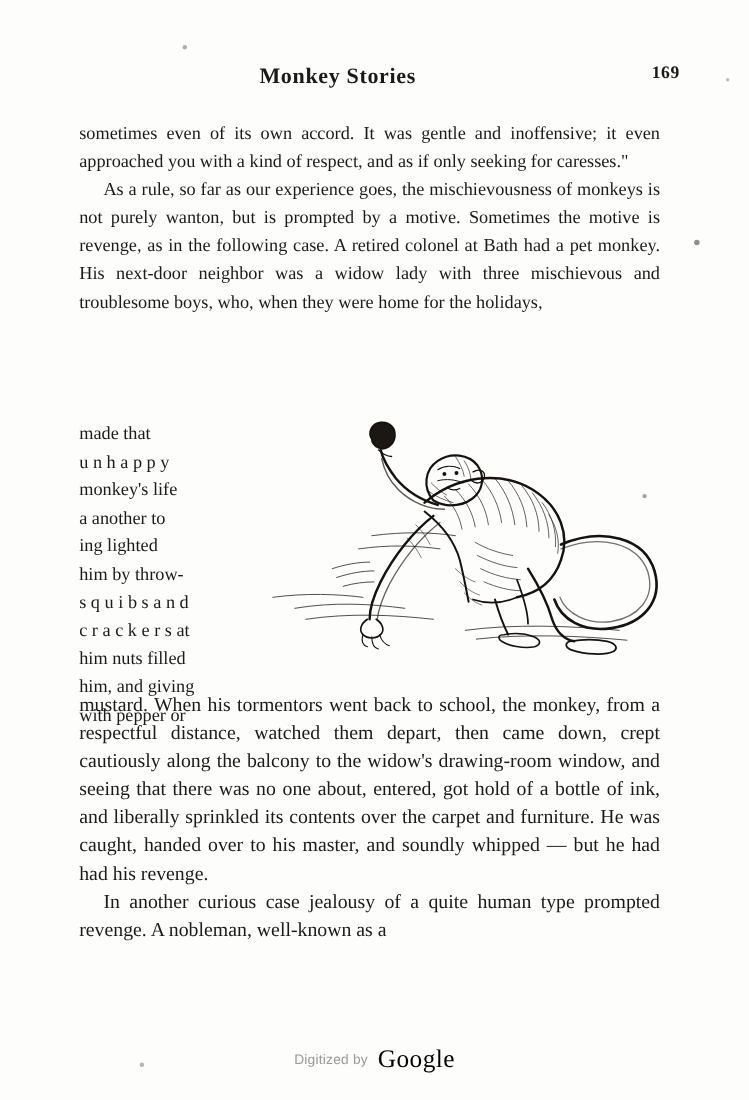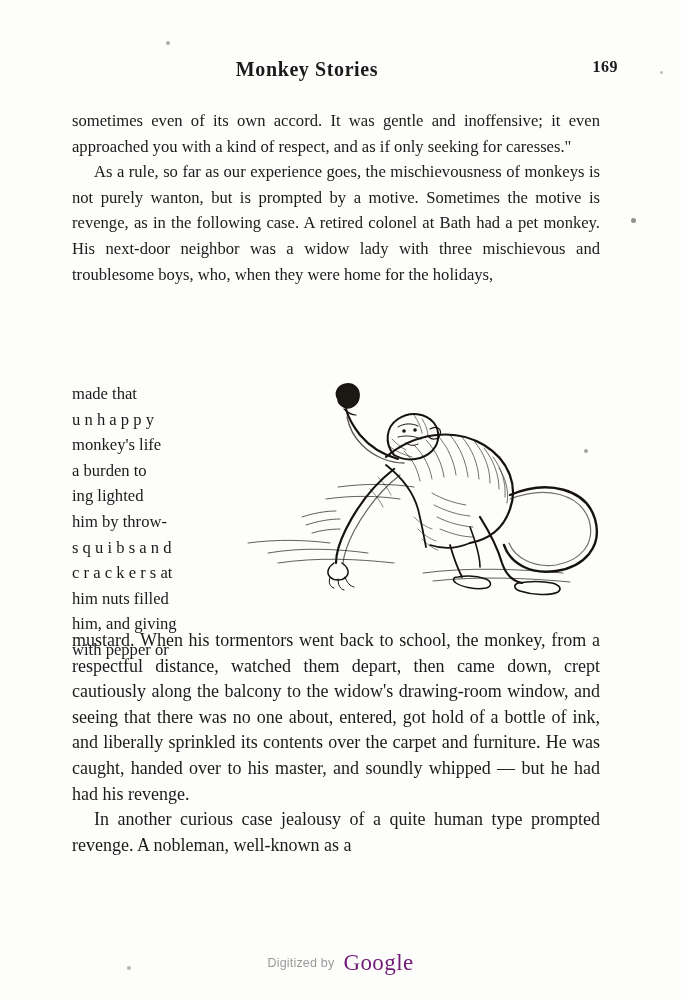--- a/index.html
+++ b/index.html
@@ -137,21 +137,21 @@
     letter-spacing: .2px;
     vertical-align: middle;
     font-family: "Liberation Sans", sans-serif;
   }
   .footer .google {
     font-size: 23px;
     letter-spacing: .4px;
     vertical-align: middle;
     margin-left: 5px;
     font-family: "Liberation Serif", serif;
-    color: #701a75;
+    color: #000000;
   }
 </style>
 </head>
 <body>
 
 <div class="page">
 
   <div class="speck s1"></div>
   <div class="speck s2"></div>
   <div class="speck s3"></div>
@@ -167,21 +167,21 @@
     <p>sometimes even of its own accord.   It was gentle and inoffensive; it even approached you with a kind of respect, and as if only seeking for caresses."</p>
     <p class="indent">As a rule, so far as our experience goes, the mischievousness of monkeys is not purely wanton, but is prompted by a motive.   Sometimes the motive is revenge, as in the following case.   A retired colonel at Bath had a pet monkey.   His next-door neighbor was a widow lady with three mischievous and troublesome boys, who, when they were home for the holidays,</p>
   </div>
 
   <div class="fig-block">
 
     <div class="narrow-col">
       <span class="ln j">made that</span>
       <span class="ln">u n h a p p y</span>
       <span class="ln">monkey's life</span>
-      <span class="ln">a burden to</span>
+      <span class="ln">a another to</span>
       <span class="ln">ing lighted</span>
       <span class="ln">him by throw-</span>
       <span class="ln">s q u i b s  a n d</span>
       <span class="ln">c r a c k e r s  at</span>
       <span class="ln">him nuts filled</span>
       <span class="ln">him, and giving</span>
       <span class="ln">with pepper or</span>
     </div>
 
     <div class="illustration">

